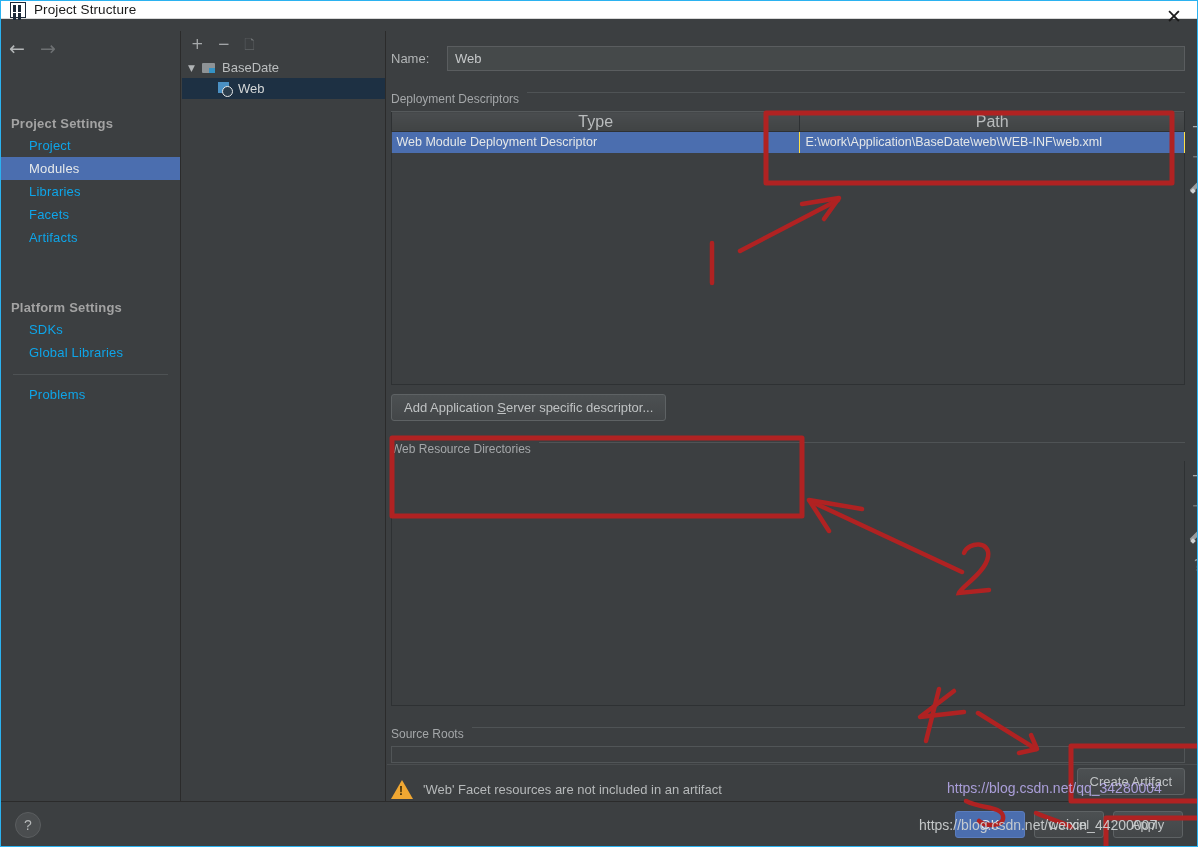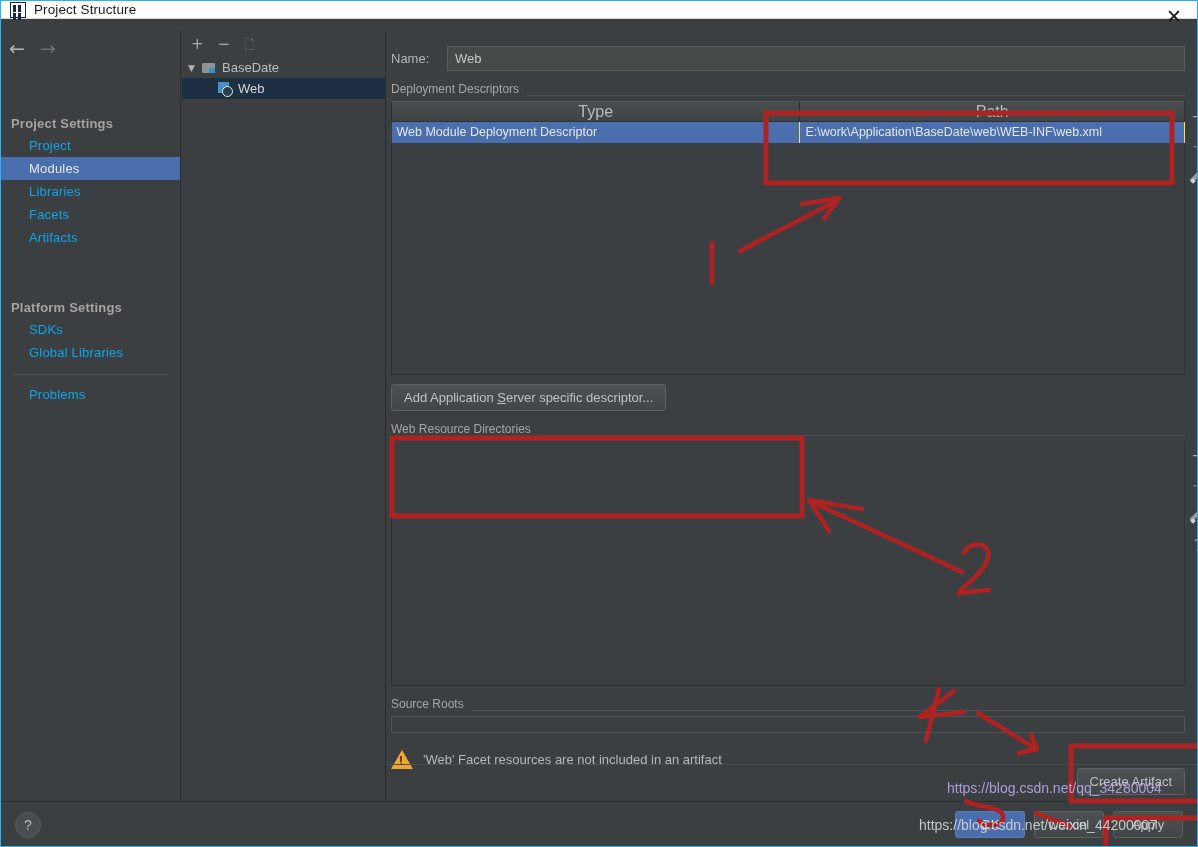--- a/index.html
+++ b/index.html
@@ -134,22 +134,22 @@
     display: flex; align-items: center; height: 26px; margin: 14px 14px 0 4px;
   }
   .name-label { font-size: 13px; color: #b3b6b7; width: 56px; }
   .name-input {
     flex: 1; height: 25px; background: #45494a; border: 1px solid #5a5d5f;
     color: #c6c9ca; font-size: 13px; line-height: 23px; padding-left: 7px;
     font-family: "Liberation Sans", sans-serif;
   }
 
   .section {
-    display: flex; align-items: flex-end; gap: 8px;
-    margin: 11px 14px 0 4px; font-size: 12px; color: #a4a7a9;
+    display: flex; align-items: flex-start; gap: 8px;
+    margin: 21px 14px 0 4px; font-size: 12px; color: #a4a7a9;
   }
   .section .rule { flex: 1; height: 1px; background: #4f5355; }
 
   .table-wrap { position: relative; margin: 5px 14px 0 4px; }
   table.jt {
     width: 100%; border-collapse: collapse;
     background: #3c3f41; table-layout: fixed;
   }
   table.jt th {
     background: linear-gradient(#4a4d4f, #404344);

